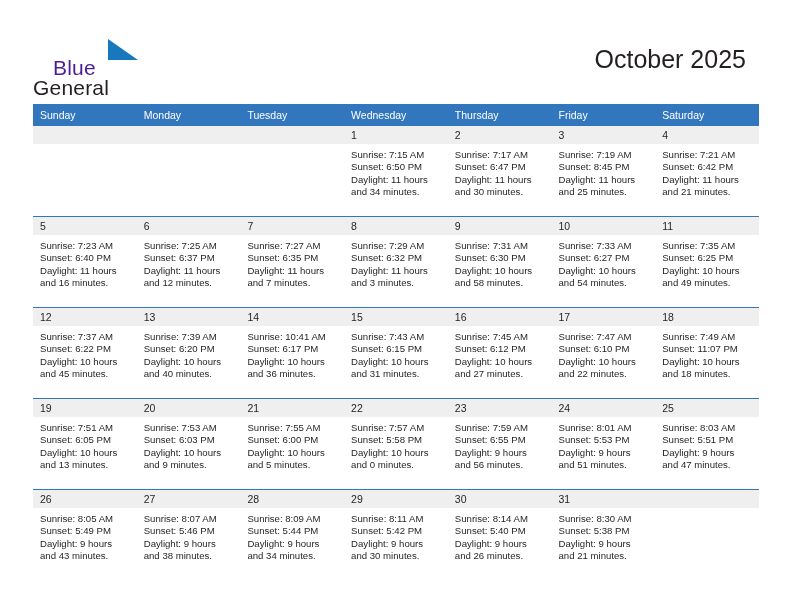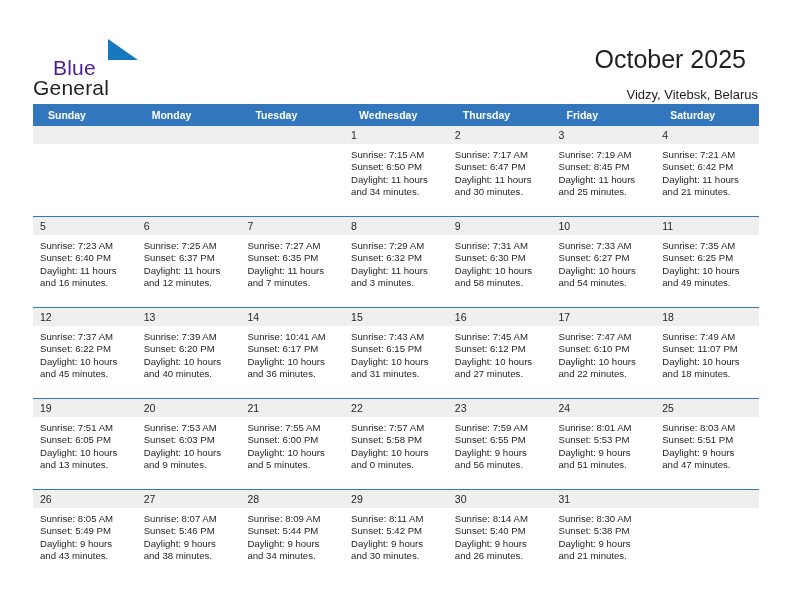--- a/index.html
+++ b/index.html
@@ -91,23 +91,23 @@
     left: 33px;
     top: 104px;
     width: 726px;
     border-collapse: collapse;
     table-layout: fixed;
   }
   .calendar th {
     background: #3277bd;
     color: #ffffff;
     font-size: 10.5px;
-    font-weight: bold;
+    font-weight: normal;
     text-align: left;
-    padding: 5px 0 5px 15px;
+    padding: 5px 0 5px 7px;
     height: 11px;
     border: none;
   }
   .calendar td {
     vertical-align: top;
     padding: 0;
     border-top: 1.5px solid #3277bd;
     border-left: none;
     border-right: none;
     height: 90px;
@@ -146,21 +146,20 @@
       <span class="brand-mark">
         <svg width="38" height="21" viewBox="0 0 38 21" xmlns="http://www.w3.org/2000/svg">
           <polygon points="0,21 0,0 30,21" fill="#1878be"></polygon>
         </svg>
       </span>
       <span class="brand-blue">Blue</span>
     </div>
 
     <div class="title-block">
       <h1 class="cal-title">October 2025</h1>
-      <div class="cal-subtitle">Vidzy, Vitebsk, Belarus</div>
     </div>
 
   </div>
 
   <table class="calendar">
     <thead>
       <tr>
         <th>Sunday</th>
         <th>Monday</th>
         <th>Tuesday</th>

